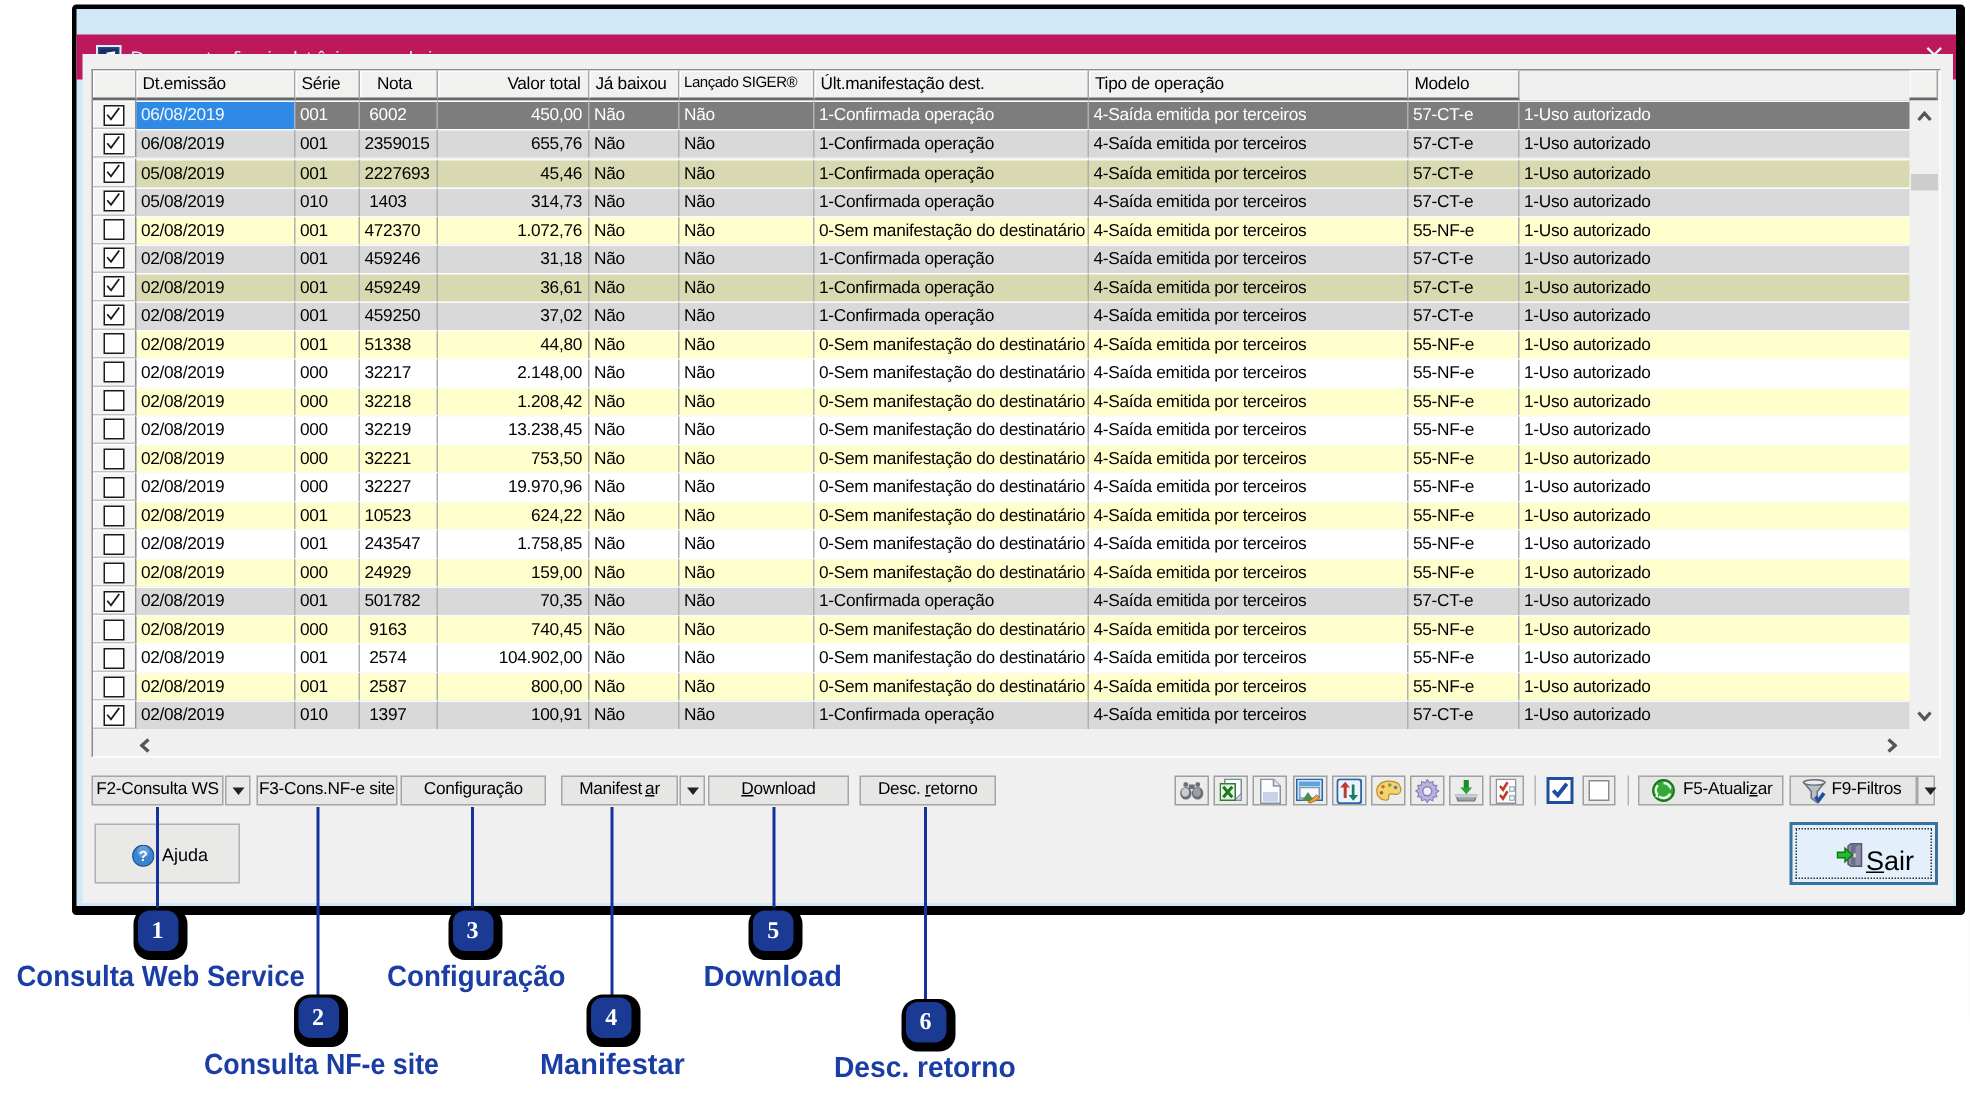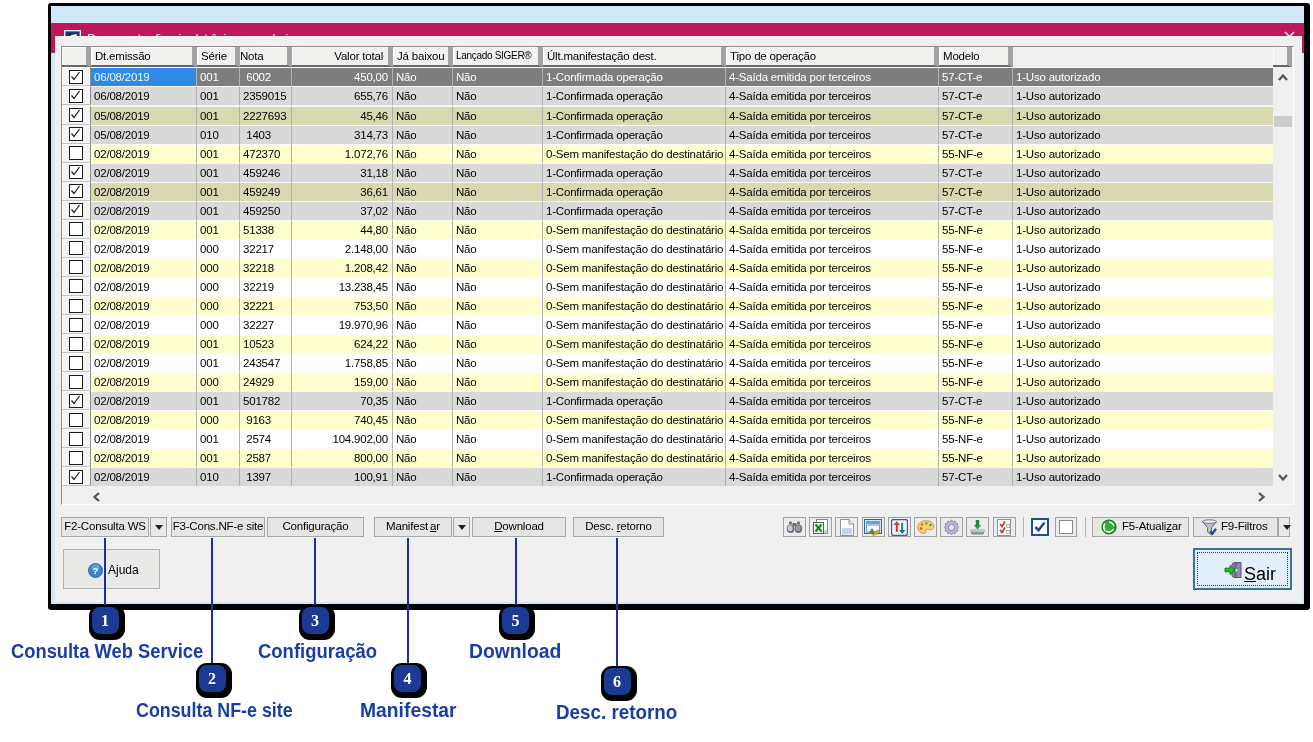--- a/index.html
+++ b/index.html
@@ -11,21 +11,21 @@
 #title { position:absolute; left:0; top:17px; right:0; height:30px; background:#be185d; }
 #title .txt { position:absolute; left:36px; top:8px; font-size:13px; letter-spacing:-0.75px; color:#d7edfc; }
 #title .x { position:absolute; right:13px; top:4px; font-size:19px; color:#e8f6ff; font-weight:400; }
 #client { position:absolute; left:4px; top:30px; right:2px; bottom:2.5px; background:#f0f0f0; }
 
 
 #ov { position:absolute; left:0; top:0; width:1313px; height:742px; }
 
 
 #grid { position:absolute; left:61px; top:46px; width:1233px; height:459px; background:#f0f0f0; border:1px solid #8c8c8c; border-right-color:#fdfdfd; border-bottom-color:#fdfdfd; }
-.hd { position:absolute; top:47px; height:20px; background:#f1f1f0; border-right:5px solid #a3a3a3; border-bottom:2px solid #686868; box-shadow:inset 1px 1px 0 #fdfdfd; font-size:11.5px; letter-spacing:-0.2px; color:#000; line-height:18px; white-space:nowrap; overflow:hidden; }
+.hd { position:absolute; top:47px; height:20px; background:#f1f1f0; border-right:1px solid #a3a3a3; border-bottom:2px solid #686868; box-shadow:inset 1px 1px 0 #fdfdfd; font-size:11.5px; letter-spacing:-0.2px; color:#000; line-height:18px; white-space:nowrap; overflow:hidden; }
 .row { position:absolute; left:91px; width:1182px; white-space:nowrap; font-size:11.5px; letter-spacing:-0.2px; }
 .row .c { position:absolute; top:0; bottom:0; border-right:1px solid #b0b0b0; border-top:1px solid #fbfbfb; line-height:19px; padding-left:3px; overflow:hidden; }
 .row .cbc { position:absolute; left:-29px; width:29px; top:0; bottom:0; background:#f4f4f3; border-right:1px solid #8e8e8e; border-bottom:1px solid #c2c2c2; box-shadow:inset 1px 1px 0 #fdfdfd; }
 .cb { position:absolute; left:7px; top:2.5px; width:14px; height:14px; background:#fff; border:1.6px solid #1a1a1a; }
 .cb svg { position:absolute; left:0; top:0; }
 .c1 { left:0; width:106px; }
 .c2 { left:106px; width:43px; }
 .c3 { left:149px; width:52px; text-align:right; padding-right:20px; }
 .c4 { left:201px; width:101px; text-align:right; padding-right:4px; }
 .c5 { left:302px; width:60px; }
@@ -73,21 +73,21 @@
       <div id="client"></div>
     </div>
   </div>
   <div id="ov">
 
     <div id="grid"></div>
 
     <div class="hd" style="left:62px;width:29px"></div>
     <div class="hd" style="left:91px;width:106px;padding-left:4px">Dt.emissão</div>
     <div class="hd" style="left:197px;width:43px;padding-left:4px">Série</div>
-    <div class="hd" style="left:240px;width:52px;text-align:left;padding-right:5px">Nota</div>
+    <div class="hd" style="left:240px;width:52px;text-align:center;padding-right:5px">Nota</div>
     <div class="hd" style="left:292px;width:101px;text-align:right;padding-right:5px">Valor total</div>
     <div class="hd" style="left:393px;width:60px;padding-left:4px">Já baixou</div>
     <div class="hd" style="left:453px;width:90px;padding-left:3px;font-size:10px;letter-spacing:-0.3px">Lançado SIGER®</div>
     <div class="hd" style="left:543px;width:183px;padding-left:4px">Últ.manifestação dest.</div>
     <div class="hd" style="left:726px;width:213px;padding-left:4px">Tipo de operação</div>
     <div class="hd" style="left:939px;width:74px;padding-left:4px">Modelo</div>
     <div class="hd" style="left:1273px;width:19px"></div>
 
 <div class="row" style="top:67.40px;height:19.05px;color:#ffffff;background:#7d7d7d">
         <div class="cbc">

